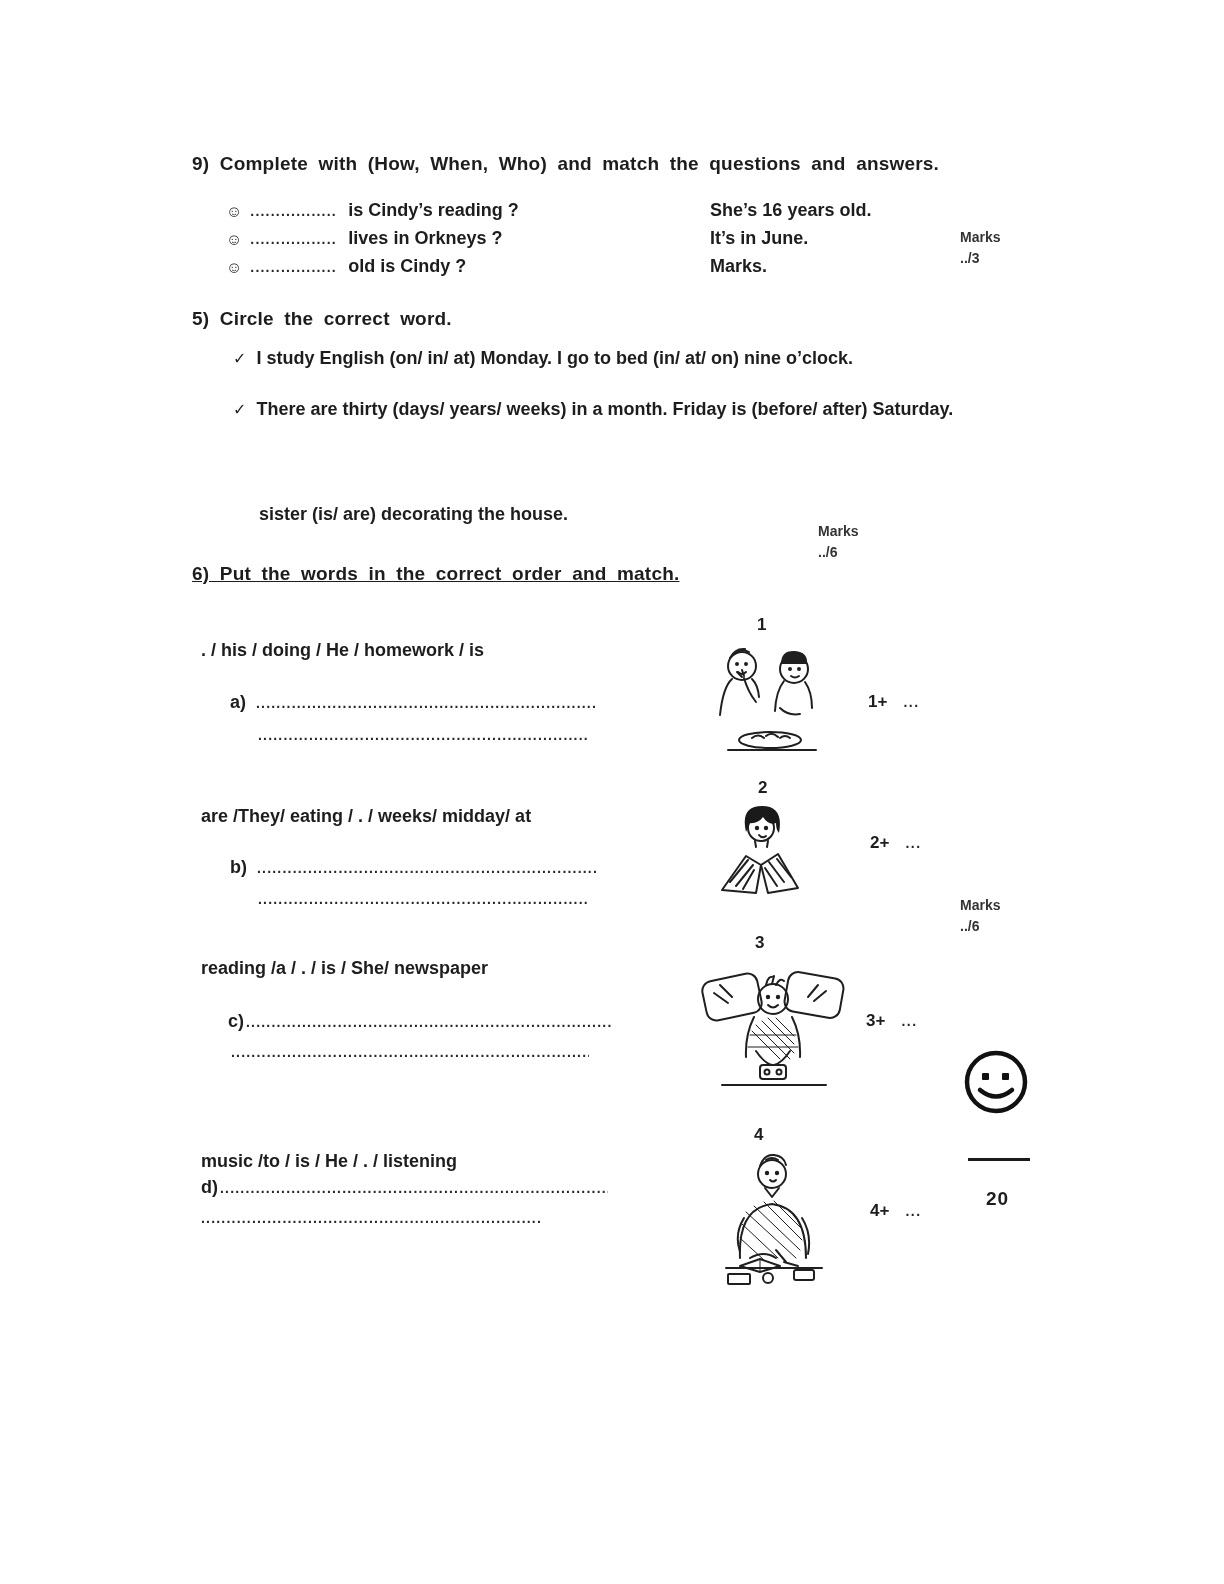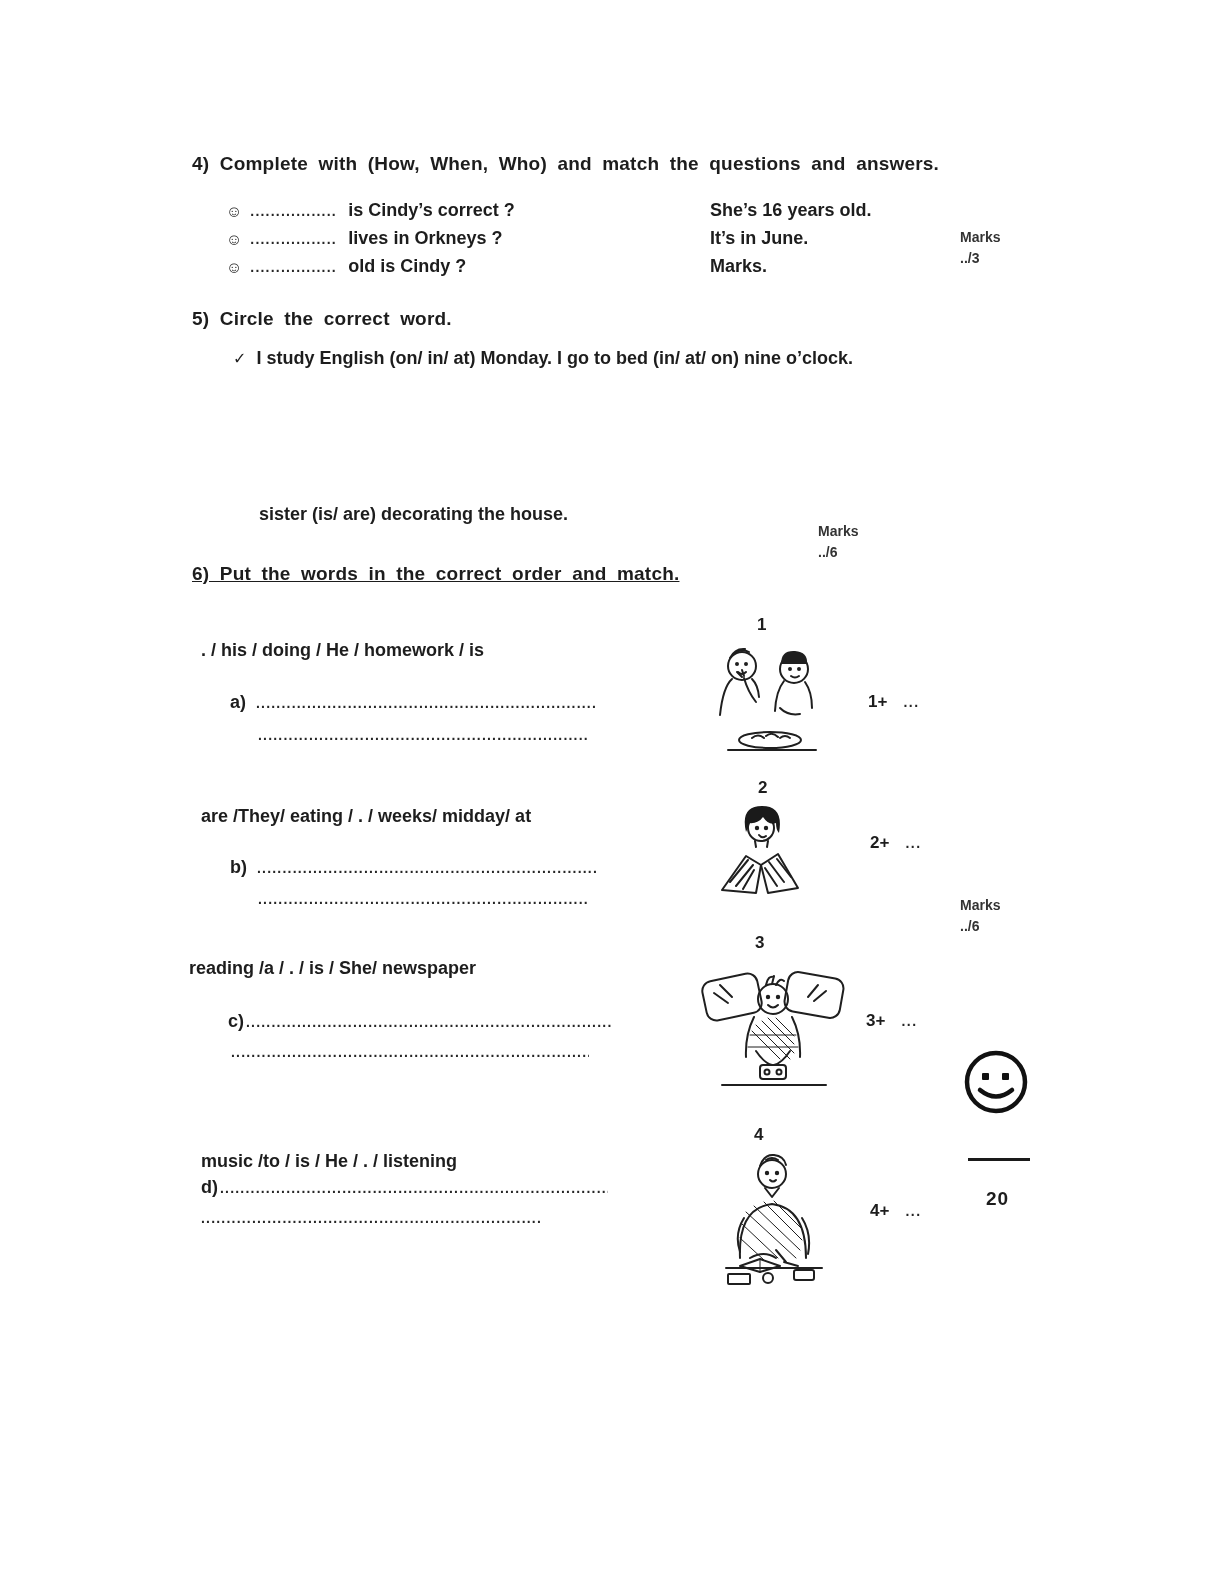--- a/index.html
+++ b/index.html
@@ -23,26 +23,26 @@
   svg{display:block;}
   .sketch{stroke:#1f1f1f;fill:none;stroke-width:2;stroke-linecap:round;stroke-linejoin:round;}
   #total-line{width:62px;border-top:3px solid #1a1a1a;}
   #total-value{font-size:19px;font-weight:600;letter-spacing:1px;}
 </style>
 </head>
 <body>
 
 <div class="page">
 
-  <div class="abs heading" style="left:192px;top:153px;">4) Complete with (How, When, Who) and match the questions and answers.</div>
+  <div class="abs heading" style="left:192px;top:153px;">9) Complete with (How, When, Who) and match the questions and answers.</div>
 
   <div class="abs q-row" style="left:226px;top:200px;">
     <span class="bullet">☺</span>
     <span class="dots blank-inline">.................</span>
-    <span class="body-text" style="margin-left:-6px;">is Cindy’s correct ?</span>
+    <span class="body-text" style="margin-left:-6px;">is Cindy’s reading ?</span>
   </div>
   <div class="abs q-row" style="left:226px;top:228px;">
     <span class="bullet">☺</span>
     <span class="dots blank-inline">.................</span>
     <span class="body-text" style="margin-left:-6px;">lives in Orkneys ?</span>
   </div>
   <div class="abs q-row" style="left:226px;top:256px;">
     <span class="bullet">☺</span>
     <span class="dots blank-inline">.................</span>
     <span class="body-text" style="margin-left:-6px;">old is Cindy ?</span>
@@ -55,20 +55,23 @@
   <div class="abs marks" style="left:960px;top:227px;width:78px;">
     <div>Marks</div>
     <div>../3</div>
   </div>
 
   <div class="abs heading" style="left:192px;top:308px;">5) Circle the correct word.</div>
 
   <div class="abs body-text" style="left:233px;top:348px;">
     <span class="check">✓</span><span>I study English (on/ in/ at) Monday. I go to bed (in/ at/ on) nine o’clock.</span>
   </div>
+  <div class="abs body-text" style="left:233px;top:399px;">
+    <span class="check">✓</span><span>There are thirty (days/ years/ weeks) in a month. Friday is (before/ after) Saturday.</span>
+  </div>
   <div class="abs body-text" style="left:259px;top:504px;">sister (is/ are) decorating the house.</div>
 
   <div class="abs marks" style="left:818px;top:521px;width:78px;">
     <div>Marks</div>
     <div>../6</div>
   </div>
 
   <div class="abs heading" style="left:192px;top:563px;text-decoration:underline;">6) Put the words in the correct order and match.</div>
 
   <div class="abs prompt" style="left:201px;top:640px;">. / his / doing / He / homework / is</div>
@@ -78,21 +81,21 @@
   </div>
   <div class="abs dots" style="left:258px;top:727px;width:330px;">.......................................................................................</div>
 
   <div class="abs prompt" style="left:201px;top:806px;">are /They/ eating / . / weeks/ midday/ at</div>
   <div class="abs line-row" style="left:230px;top:857px;">
     <span>b)</span>
     <span class="dots" style="width:340px;">..........................................................................................</span>
   </div>
   <div class="abs dots" style="left:258px;top:891px;width:330px;">.......................................................................................</div>
 
-  <div class="abs prompt" style="left:189px;top:958px;">reading /a / . / is / She/ newspaper</div>
+  <div class="abs prompt" style="left:201px;top:958px;">reading /a / . / is / She/ newspaper</div>
   <div class="abs line-row" style="left:228px;top:1011px;gap:2px;">
     <span>c)</span>
     <span class="dots" style="width:365px;">..........................................................................................</span>
   </div>
   <div class="abs dots" style="left:231px;top:1044px;width:358px;">..........................................................................................</div>
 
   <div class="abs prompt" style="left:201px;top:1151px;">music /to / is / He / . / listening</div>
   <div class="abs line-row" style="left:201px;top:1177px;gap:2px;">
     <span>d)</span>
     <span class="dots" style="width:388px;">..........................................................................................</span>

